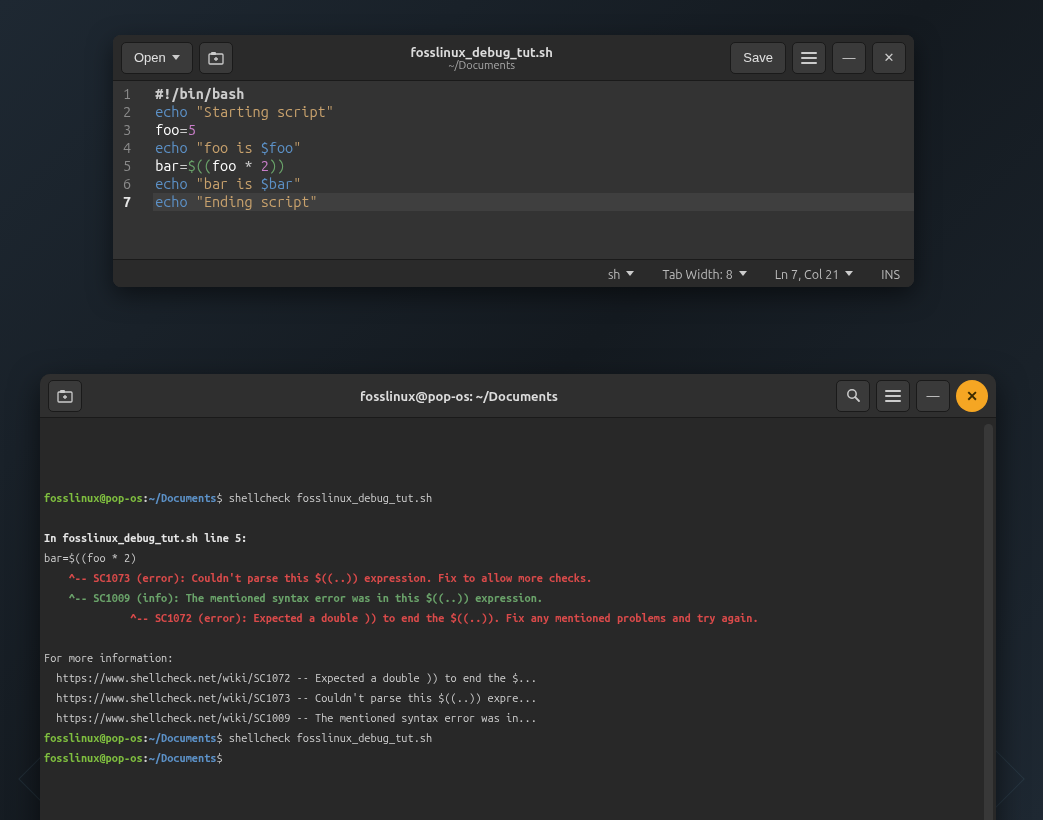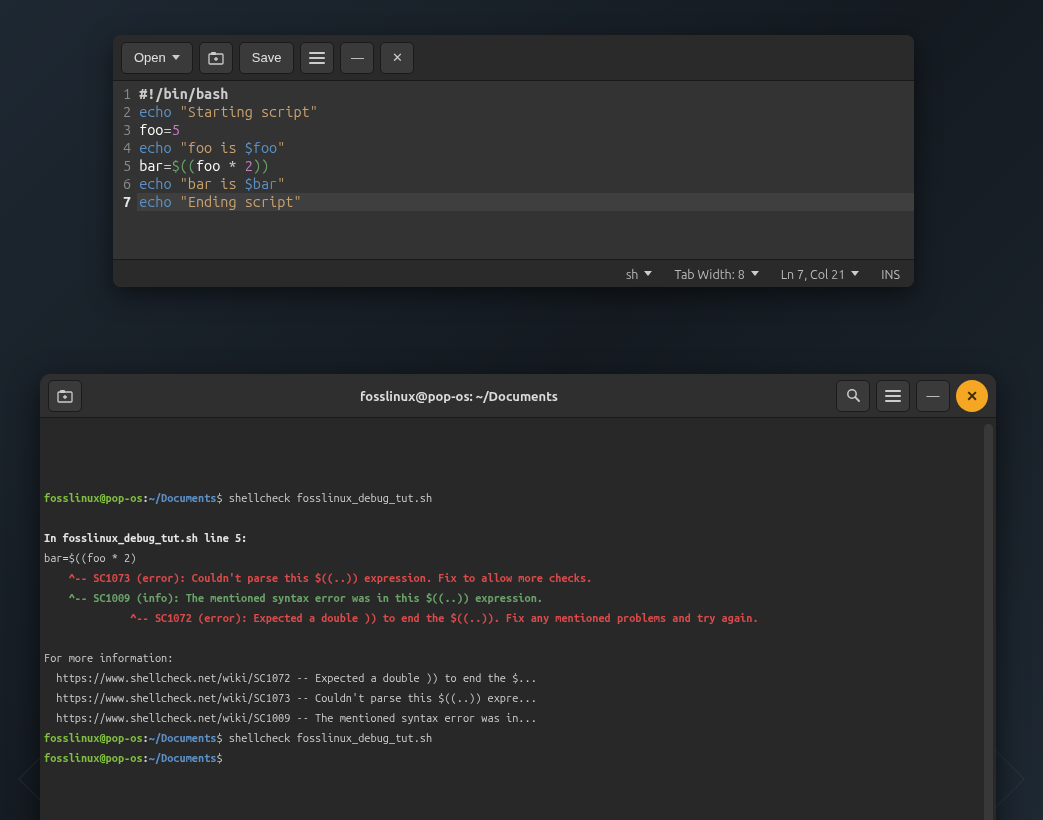--- a/index.html
+++ b/index.html
@@ -99,39 +99,39 @@
   }
   .gutter .ln { height:18px; }
   .gutter .ln.current { color:#e6e6e6; font-weight:bold;}
   .code {
     padding: 4px 0;
     color: #ccc;
     white-space: pre;
     flex:1;
     position:relative;
   }
-  .code .line { height:18px; padding-left:2px;}
+  .code .line { height:18px; padding-left:2px;margin-left:16px;}
   .code .line.current { background: rgba(255,255,255,0.06);}
   .t-shebang { color:#ccc; font-weight:bold;}
   .t-builtin { color:#5c91c7; }
   .t-string  { color:#c9a26d; }
   .t-var     { color:#ffffff; }
   .t-varref  { color:#5c91c7; }
   .t-op      { color:#ccc; }
   .t-num     { color:#c97ec9; }
   .t-paren   { color:#6aa36a; }
 
   .editor-status {
     height: 28px;
     background: #2a2a2a;
     border-top: 1px solid #1a1a1a;
     display:flex;
     align-items:center;
     justify-content:flex-end;
-    gap:22px;
+    gap:28px;
     padding: 0 14px;
     color:#bbb;
     font-size:12.5px;
   }
   .status-item { display:inline-flex; align-items:center; gap:6px; cursor:pointer;}
 
   
   .terminal {
     position: absolute;
     left: 40px; top: 374px;
@@ -194,20 +194,24 @@
       <span class="chev-down"></span>
     </button>
     <button class="btn icon-only">
       <svg width="16" height="14" viewBox="0 0 16 14">
         <rect x="1" y="3" width="14" height="10" rx="1" fill="none" stroke="#ccc" stroke-width="1.3"></rect>
         <rect x="3" y="1" width="5" height="3" rx="1" fill="#ccc"></rect>
         <line x1="8" y1="6" x2="8" y2="10" stroke="#ccc" stroke-width="1.3"></line>
         <line x1="6" y1="8" x2="10" y2="8" stroke="#ccc" stroke-width="1.3"></line>
       </svg>
     </button>
+    <div class="title-block">
+      <div class="title-main">fosslinux_debug_tut.sh</div>
+      <div class="title-sub">~/Documents</div>
+    </div>
     <button class="btn">
       <span>Save</span>
     </button>
     <button class="btn icon-only">
       <span class="hamburger">
           <span></span>
           <span></span>
           <span></span>
         </span>
     </button>

